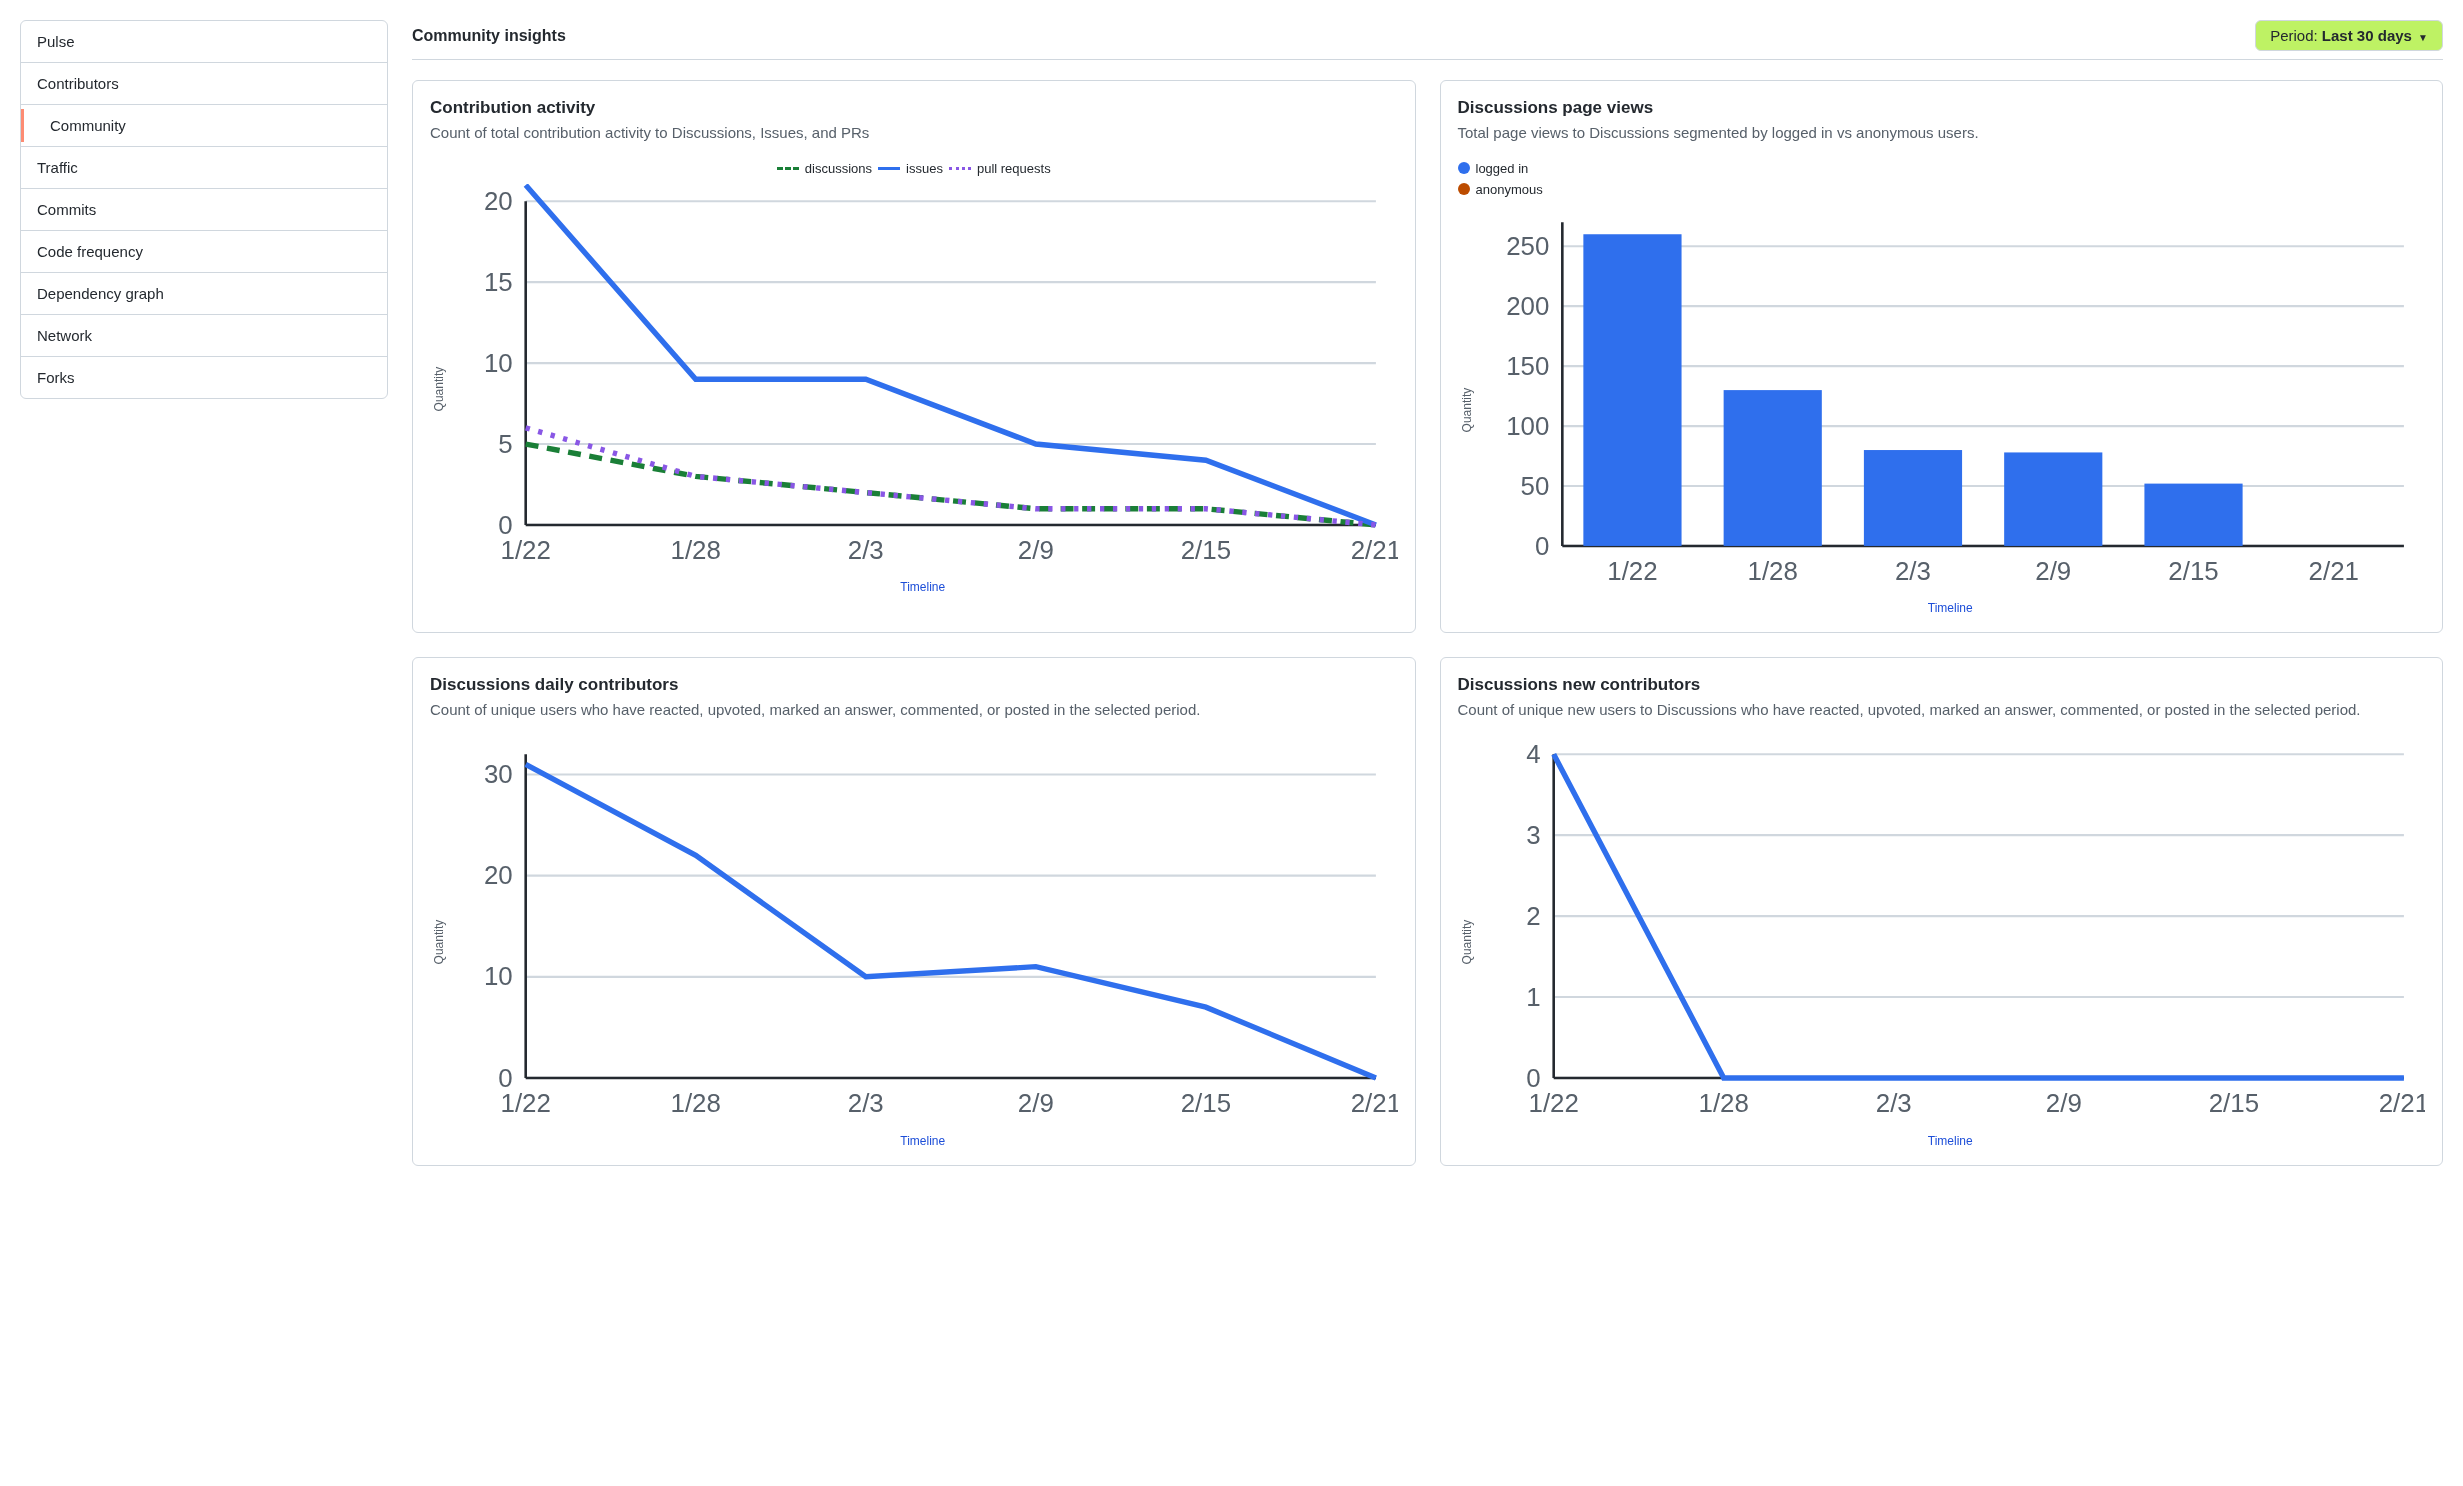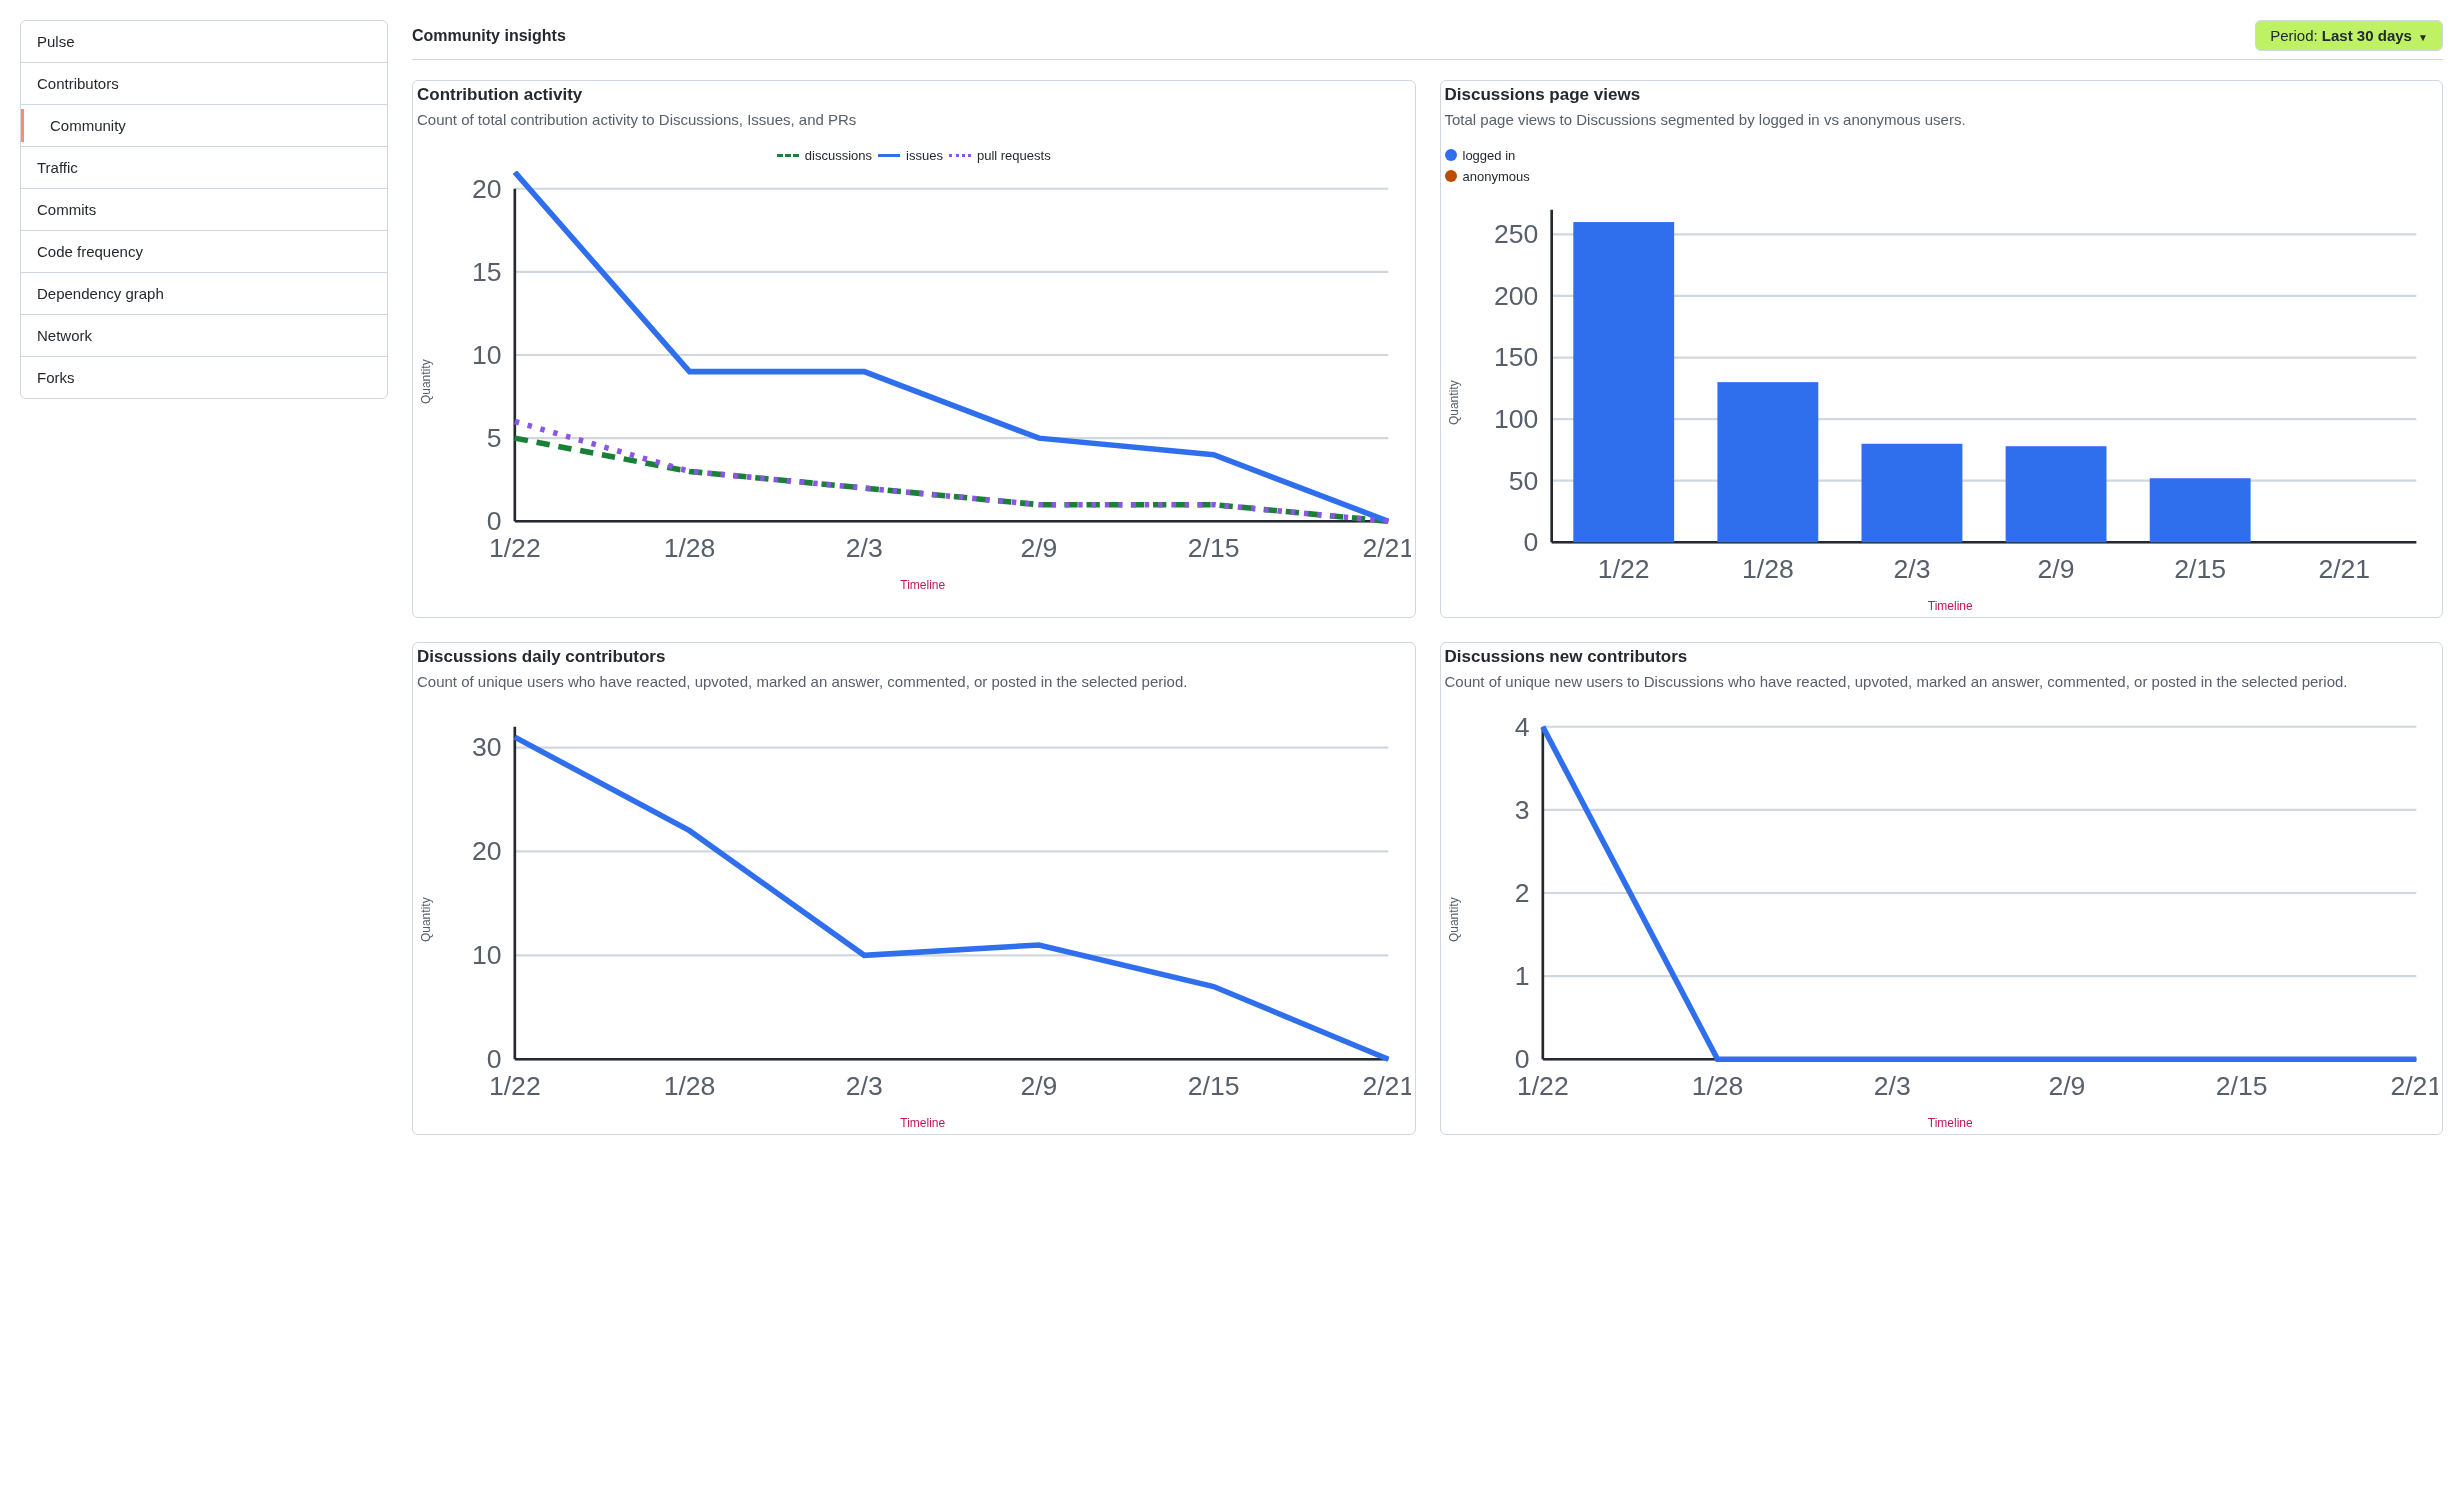--- a/index.html
+++ b/index.html
@@ -70,21 +70,21 @@
   .period-btn .pval { font-weight: 600; }
   .period-btn .caret { font-size: 10px; margin-left: 2px; }
   .grid {
     display: grid;
     grid-template-columns: 1fr 1fr;
     gap: 24px;
   }
   .card {
     border: 1px solid #d0d7de;
     border-radius: 6px;
-    padding: 4px;
+    padding: 17px;
   }
   .card-title {
     font-size: 17px;
     font-weight: 700;
     margin: 0 0 4px 0;
   }
   .card-desc {
     color: #57606a;
     font-size: 15px;
     margin: 0 0 16px 0;
@@ -111,21 +111,21 @@
     transform: rotate(180deg);
     font-size: 12px;
     color: #57606a;
     text-align: center;
     padding: 0 2px;
   }
   .plot-col { flex: 1; min-width: 0; }
   .xlabel {
     text-align: center;
     font-size: 12px;
-    color: #be185d;
+    color: #1d4ed8;
     margin-top: 8px;
   }
   svg { display: block; width: 100%; }
   .tick-text { font-size: 12px; fill: #57606a; }
   .grid-line { stroke: #d0d7de; stroke-width: 1; }
   .axis-line { stroke: #24292f; stroke-width: 1.2; }
 </style>
 </head>
 <body>
 

